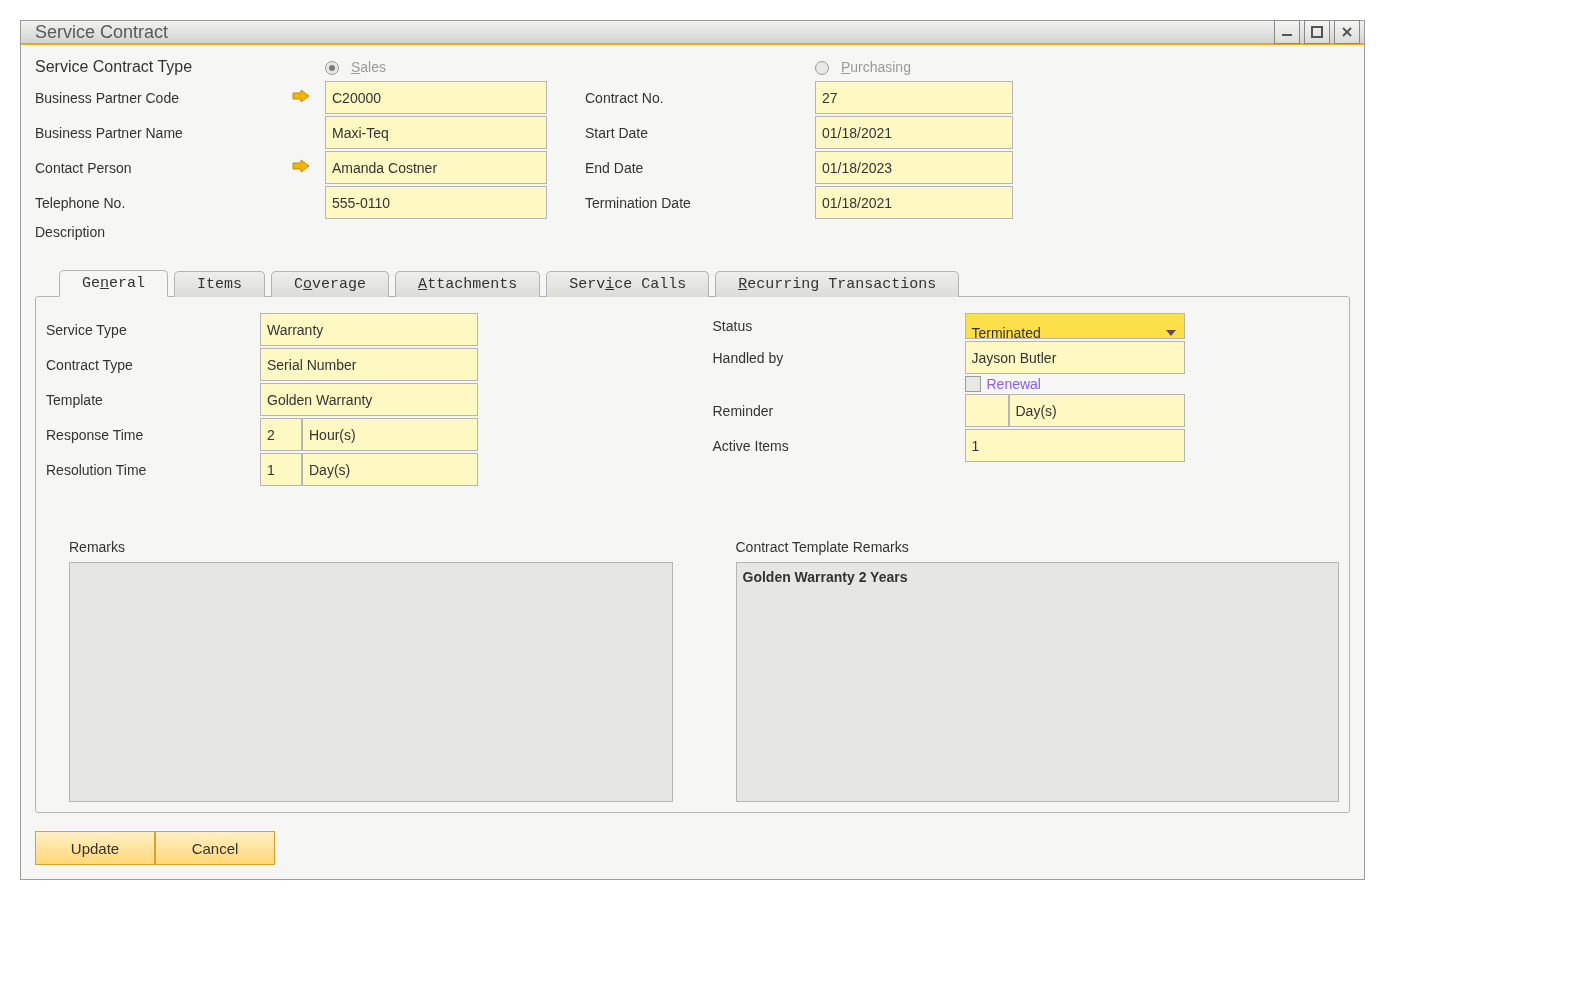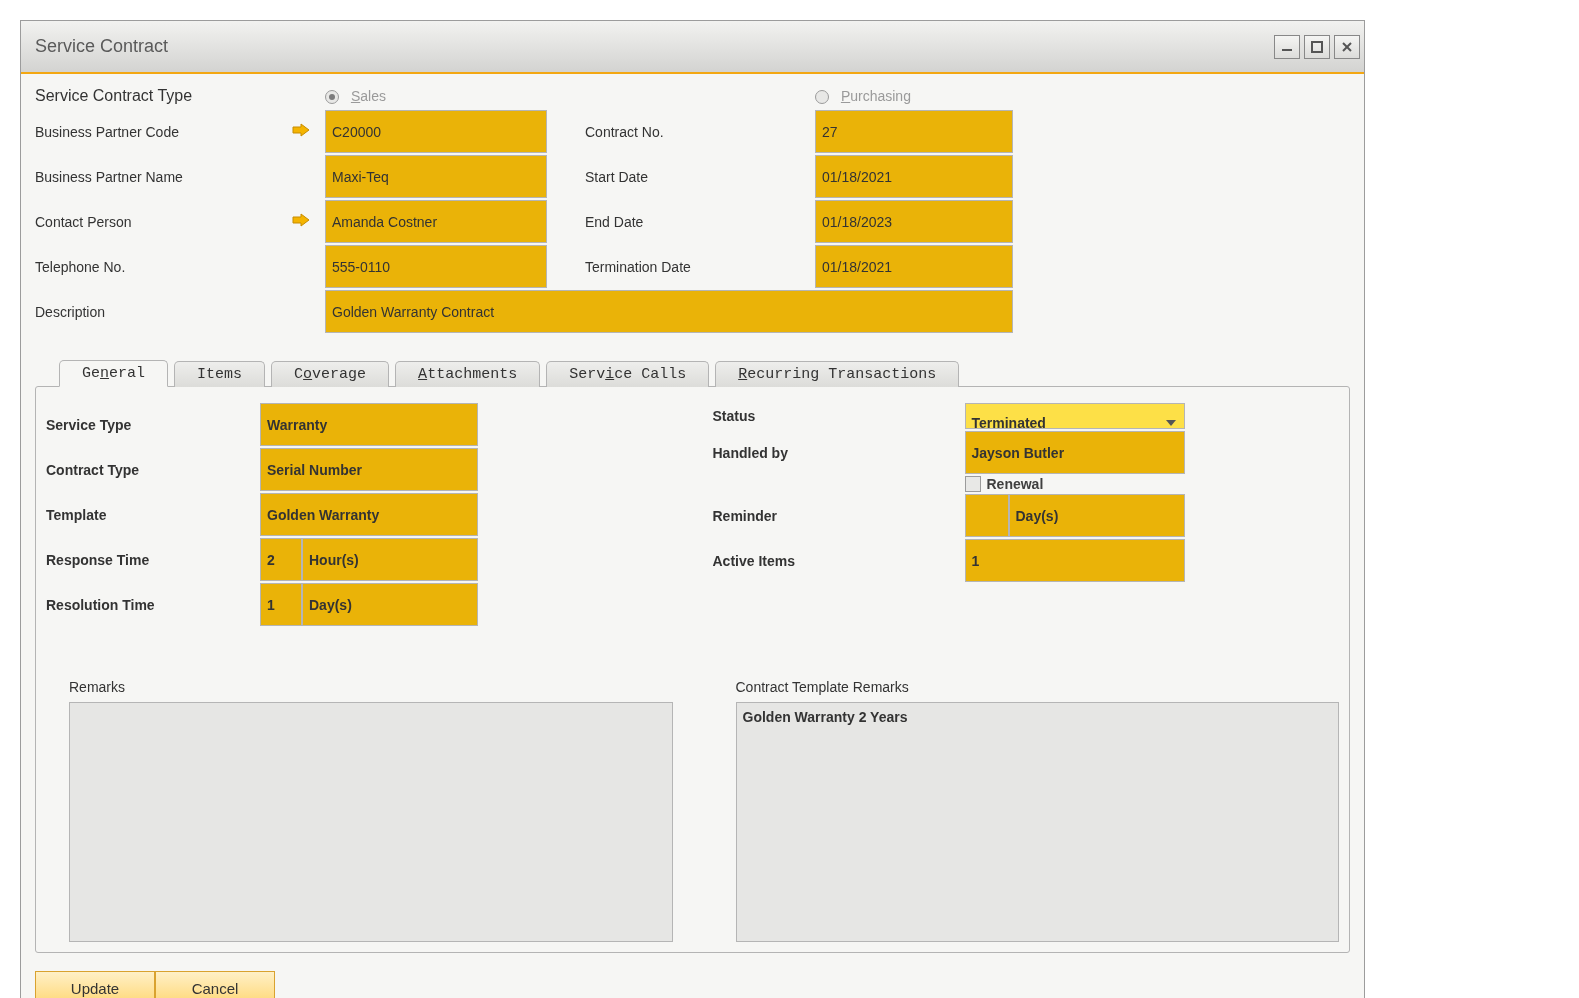--- a/index.html
+++ b/index.html
@@ -12,21 +12,21 @@
   }
   .window {
     border: 1px solid #9c9c9c;
     background: #f6f6f4;
     width: 1345px;
   }
   .titlebar {
     display: flex;
     align-items: center;
     justify-content: space-between;
-    height: 53px;
+    height: 24px;
     background: linear-gradient(#f2f2f0, #d3d3d1);
     border-bottom: 2px solid #f3a712;
     padding-left: 14px;
     padding-right: 4px;
   }
   .titlebar .title {
     font-size: 18px;
     color: #5a5a5a;
   }
   .winbtns { display: flex; gap: 4px; }
@@ -50,22 +50,22 @@
   }
   .label { color: #333; padding: 3px 0; }
   .label.strong { font-weight: normal; font-size: 16px; }
   .linkarrow {
     width: 20px; height: 14px;
     display: inline-block;
   }
   .linkarrow svg { display:block; }
   .field {
     border: 1px solid #b5b5b5;
-    background: #eab308;
-    height: 43px;
+    background: #fef9c3;
+    height: 33px;
     padding: 2px 6px;
     color: #333;
     display: flex;
     align-items: center;
     overflow: hidden;
     white-space: nowrap;
   }
   .field.stretch { grid-column: span 4; }
   .radio {
     width: 14px; height: 14px;
@@ -114,21 +114,21 @@
     border: 1px solid #b4b4b4;
     border-radius: 3px;
     padding: 16px 10px 10px 10px;
     min-height: 470px;
     background: #f6f6f4;
   }
   .panel-cols {
     display: flex;
     gap: 40px;
   }
-  .panel-left, .panel-right { flex: 1; font-weight: bold; }
+  .panel-left, .panel-right { flex: 1; }
   .subgrid {
     display: grid;
     grid-template-columns: 214px 42px 176px;
     row-gap: 2px;
     align-items: center;
   }
   .subgrid .field.solo { grid-column: 2 / span 2; }
   .subgrid-r {
     display: grid;
     grid-template-columns: 252px 44px 176px;
@@ -149,21 +149,21 @@
     display: flex; align-items: center; justify-content: center;
   }
   .checkbox {
     width: 16px; height: 16px;
     border: 1px solid #9b9b9b;
     background: #e8e8e6;
     margin-right: 6px;
     display:inline-block;
     vertical-align: middle;
   }
-  .renewal-row { grid-column: 2 / span 2; display:flex; align-items:center; color:#404040;text-align:right; }
+  .renewal-row { grid-column: 2 / span 2; display:flex; align-items:center; color:#8b5cf6;text-align:right; }
   .remarks-row {
     display: flex;
     gap: 40px;
     margin-top: 50px;
   }
   .remarks-col { flex: 1; padding-left: 23px; }
   .remarks-label { margin-bottom: 4px; }
   .textarea {
     border: 1px solid #b5b5b5;
     background: #e6e6e4;
@@ -266,21 +266,20 @@
 
       <div class="label">Telephone No.</div>
       <div></div>
       <div class="field">555-0110</div>
       <div></div>
       <div class="label">Termination Date</div>
       <div class="field">01/18/2021</div>
 
       <div class="label">Description</div>
       <div></div>
-      <div class="field stretch">Golden Warranty Contract</div>
     </div>
 
     <div class="tabs-row">
       <div class="tab active">Ge<span class="underline-char">n</span>eral</div>
       <div class="tab">Items</div>
       <div class="tab">C<span class="underline-char">o</span>verage</div>
       <div class="tab"><span class="underline-char">A</span>ttachments</div>
       <div class="tab">Serv<span class="underline-char">i</span>ce Calls</div>
       <div class="tab"><span class="underline-char">R</span>ecurring Transactions</div>
     </div>

